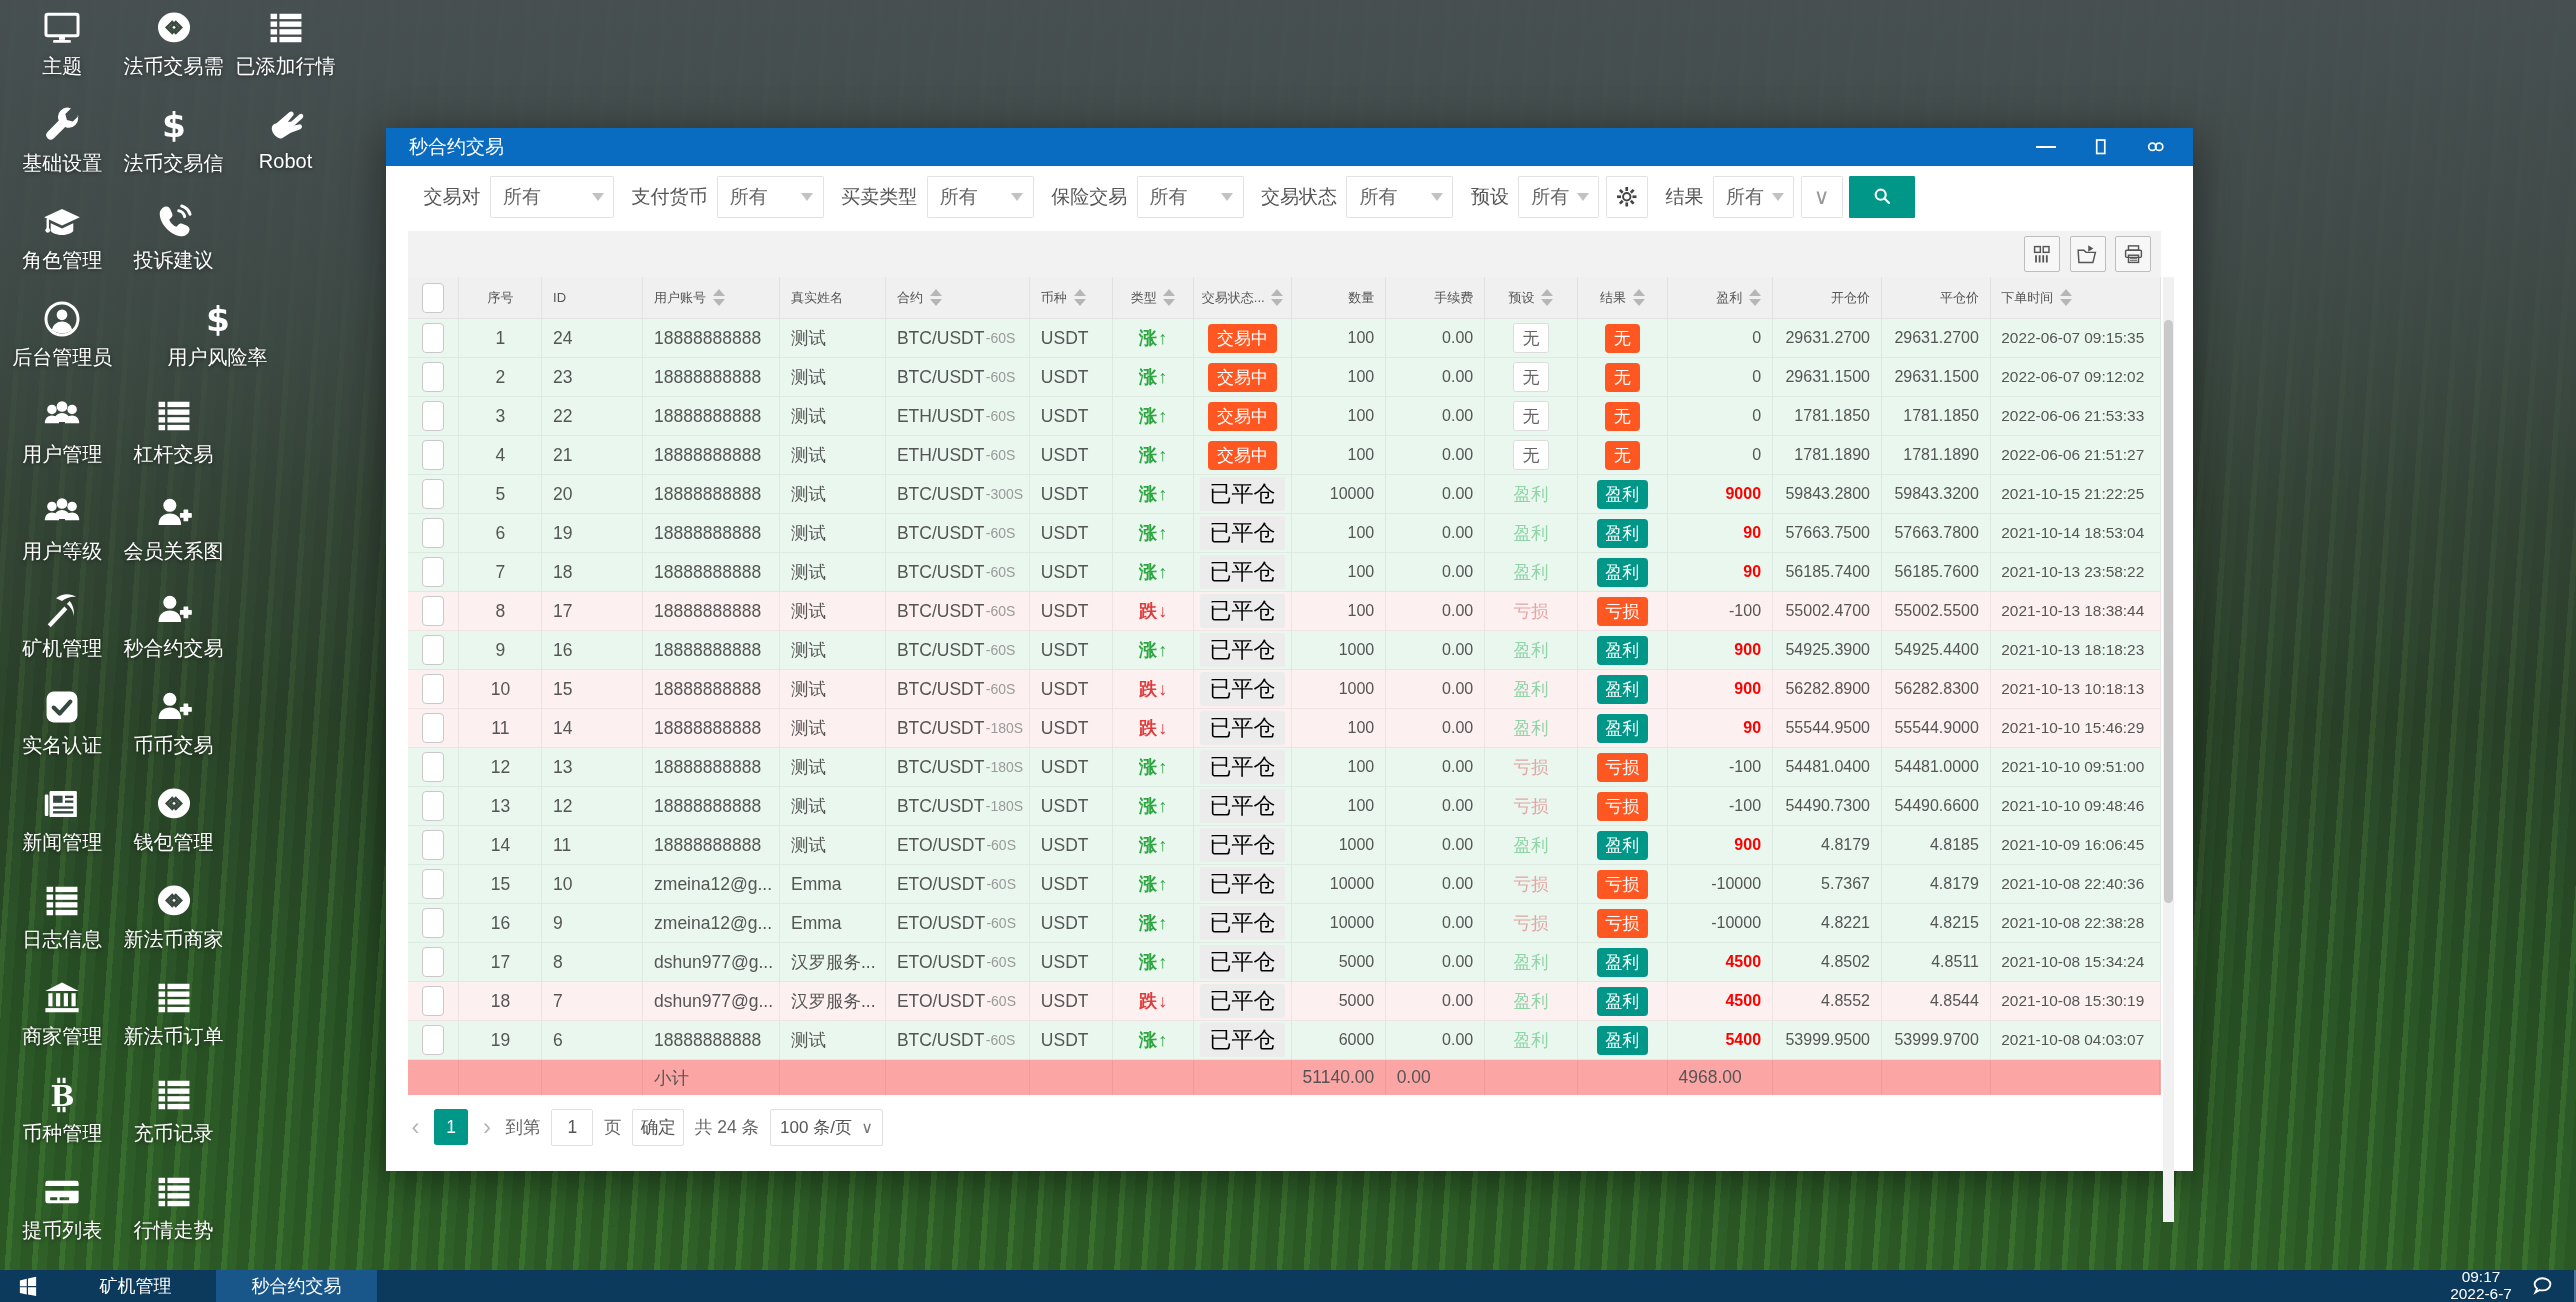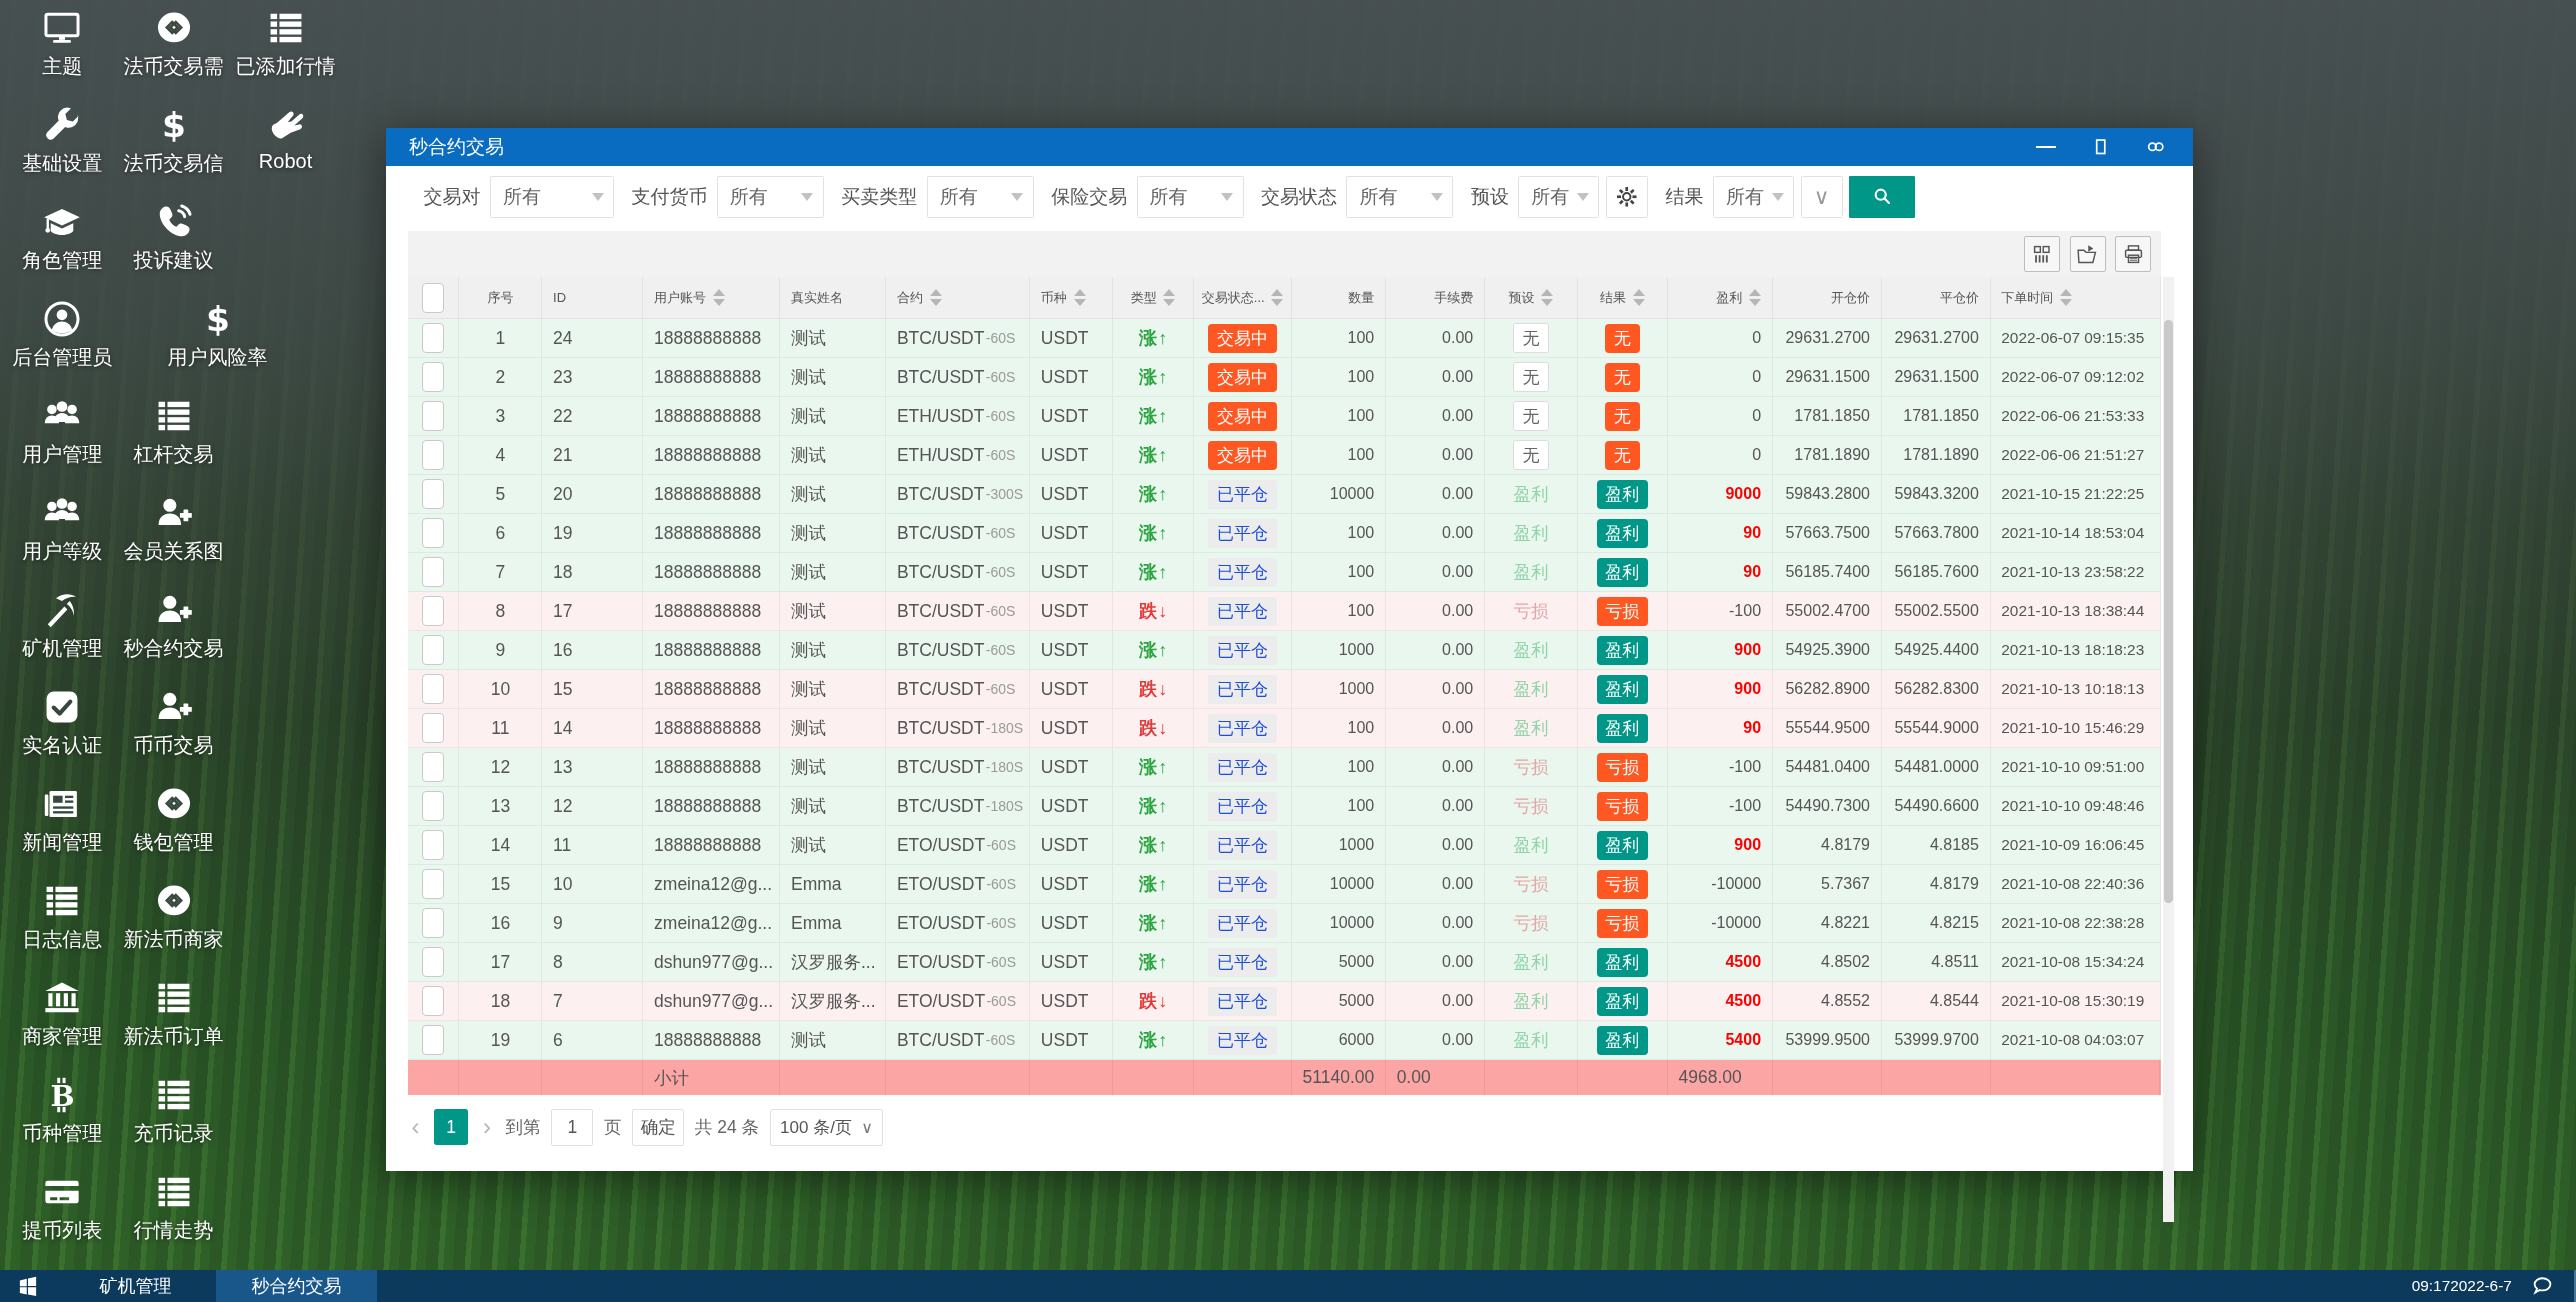--- a/index.html
+++ b/index.html
@@ -60,21 +60,21 @@
   .sort .dn{border-top:7.4px solid #b6b6b6}
   .ckb{width:20px;height:28px;background:#fff;border:0.7px solid #c9c9c9;border-radius:4px;cursor:pointer}
   .contract .base{color:#555;font-size:17.5px}
   .contract .per{color:#9a9a9a;font-size:14px;margin-left:1.3px}
   .type-up{color:#2da641;font-weight:bold;font-size:18px}
   .type-down{color:#e03a3a;font-weight:bold;font-size:18px}
   .arrow{font-weight:normal;margin-left:1.3px}
   .badge{font-size:17px;color:#fff;border-radius:4px;padding:6px 8.7px;line-height:1}
   .bg-orange{background:#ff5722}
   .bg-teal{background:#009688}
-  .badge-gray{font-size:17px;color:#1d4ed8;background:#ececec;border-radius:2.7px;padding:6px 9.4px;line-height:1}
+  .badge-gray{font-size:22px;color:#000000;background:#ececec;border-radius:2.7px;padding:6px 9.4px;line-height:1}
   .preset-box{font-size:17px;color:#666;background:#fff;border:0.7px solid #dcdcdc;border-radius:2.7px;padding:5.4px 8.7px;line-height:1}
   .preset-win{color:#90d5a8;font-size:17.5px}
   .preset-loss{color:#e3a6a6;font-size:17.5px}
   .profit-pos{color:#f00;font-weight:bold}
   .profit-flat{color:#555}
   .num{font-size:16px}
   .time{font-size:15.4px}
   
   #vscroll{position:absolute;left:1777px;top:149px;width:10.7px;height:945px;background:#f1f1f1}
   #vscroll .thumb{position:absolute;left:0.7px;top:43px;width:9.4px;height:583px;background:#c9c9c9;border-radius:4.7px}
@@ -87,21 +87,21 @@
   .pg-select{height:35px;background:#fff;border:0.7px solid #e0e0e0;border-radius:2px;display:flex;align-items:center;padding:0 9.4px;gap:9.4px;color:#555;cursor:pointer}
   .pg-select .cv{font-size:17px}
   .pg-chev{font-size:16px;color:#777}
   
   #taskbar{position:absolute;left:0;bottom:0;width:2576px;height:32px;background:#0c3a5c;display:flex;align-items:stretch}
   #start-btn{width:55px;display:flex;align-items:center;justify-content:center;cursor:pointer}
   #start-btn svg{width:20px;height:20px;color:#fff}
   .task{width:161px;display:flex;align-items:center;justify-content:center;color:#fff;font-size:18px;cursor:pointer}
   .task.active{background:#19578a}
   #tb-right{margin-left:auto;display:flex;align-items:center}
-  #clock{display:flex;align-items:center;color:#fff;font-size:15.4px;line-height:1.1;margin-right:19px}
+  #clock{display:flex;flex-direction:column;align-items:center;color:#fff;font-size:15.4px;line-height:1.1;margin-right:19px}
   #chat-btn{margin-right:17.5px;cursor:pointer}
   #chat-btn svg{width:23px;height:23px;color:#fff}
   #show-desktop{width:2px;height:100%;background:#4a7396;margin-left:2.7px;cursor:pointer}
 </style>
 </head>
 <body>
 
 <svg width="0" height="0" style="position:absolute" aria-hidden="true">
   <defs>
     <symbol id="i-monitor" viewBox="0 0 64 64">

